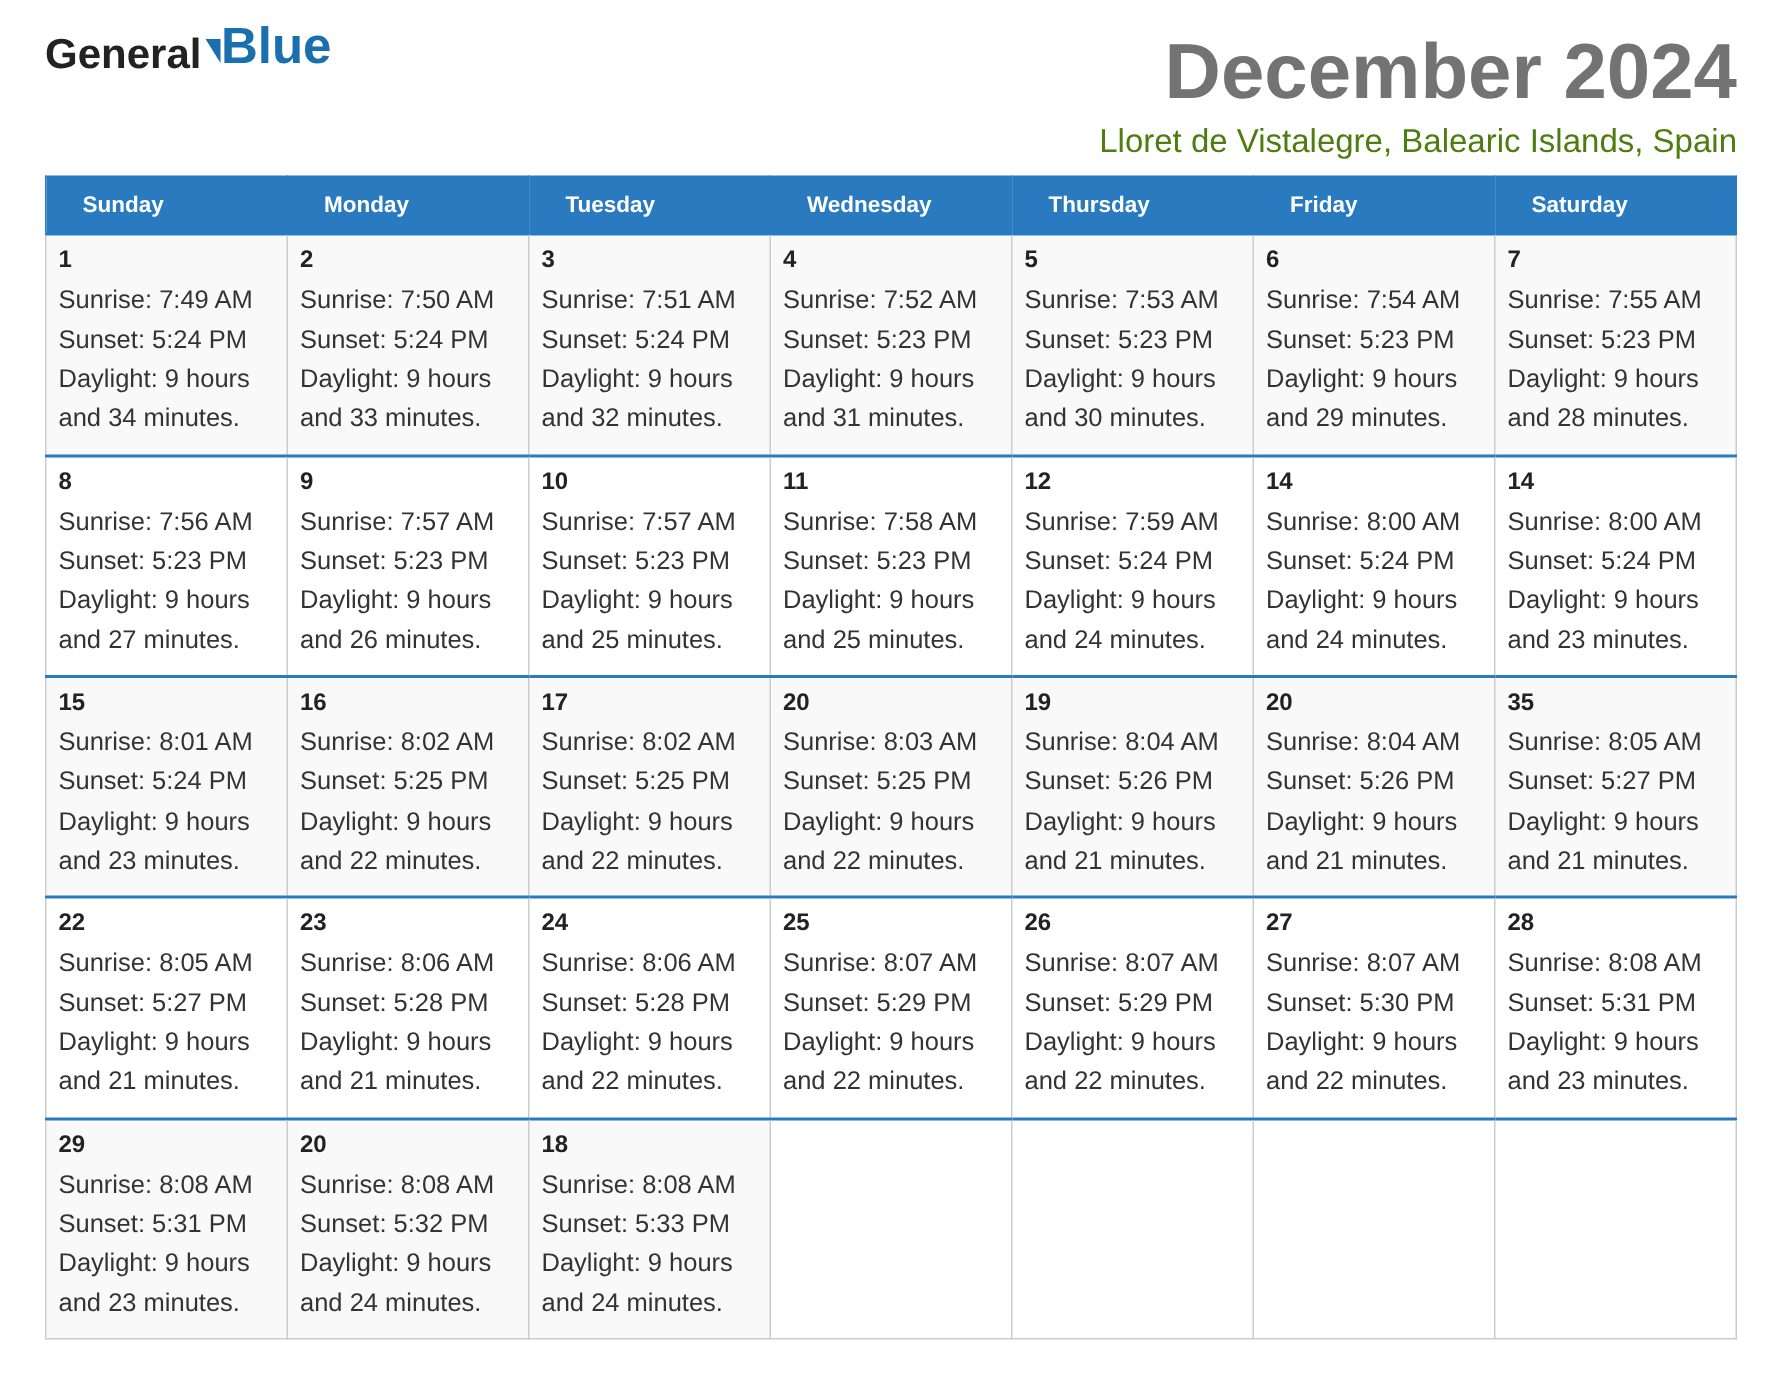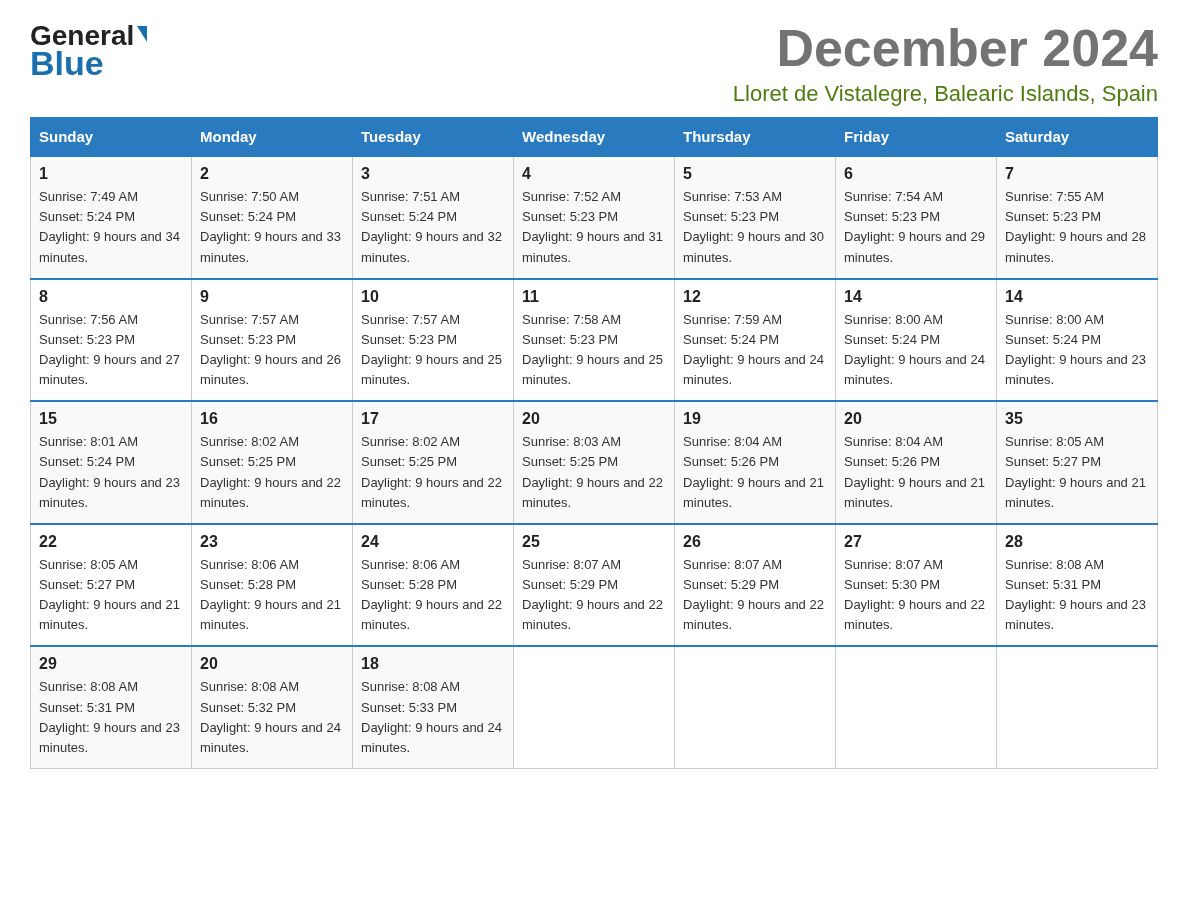--- a/index.html
+++ b/index.html
@@ -11,21 +11,21 @@
       min-height: 918px;
     }
     .header {
       display: flex;
       justify-content: space-between;
       align-items: flex-start;
       margin-bottom: 10px;
     }
     .logo {
       display: flex;
-      flex-direction: column;
+      flex-direction: row;
       align-items: flex-start;
     }
     .title-section {
       text-align: right;
     }
     .month-title {
       font-size: 52px;
       font-weight: bold;
       color: #737373;
       line-height: 1.1;
@@ -39,21 +39,21 @@
       width: 100%;
       border-collapse: collapse;
       table-layout: fixed;
       margin-top: 10px;
     }
     thead tr th {
       background-color: #2a7abf;
       color: #fff;
       font-size: 15px;
       font-weight: bold;
-      padding: 10px 8px;
+      padding: 10px 24px;
       text-align: left;
       border: 1px solid #2a7abf;
     }
     tbody tr td {
       vertical-align: top;
       padding: 8px 8px 10px 8px;
       border: 1px solid #ccc;
       border-top: 2px solid #2a7abf;
       font-size: 13px;
       color: #333;
@@ -61,21 +61,21 @@
     }
     tbody tr td .day-num {
       font-size: 16px;
       font-weight: bold;
       color: #222;
       display: block;
       margin-bottom: 4px;
     }
     tbody tr td .day-info {
       line-height: 1.55;
-      font-size: 13px;
+      font-size: 17px;
       color: #333;
     }
     tbody tr td.empty {
       background: #fff;
     }
     
     tbody tr:nth-child(odd) td {
       background-color: #f9f9f9;
     }
     tbody tr:nth-child(even) td {

